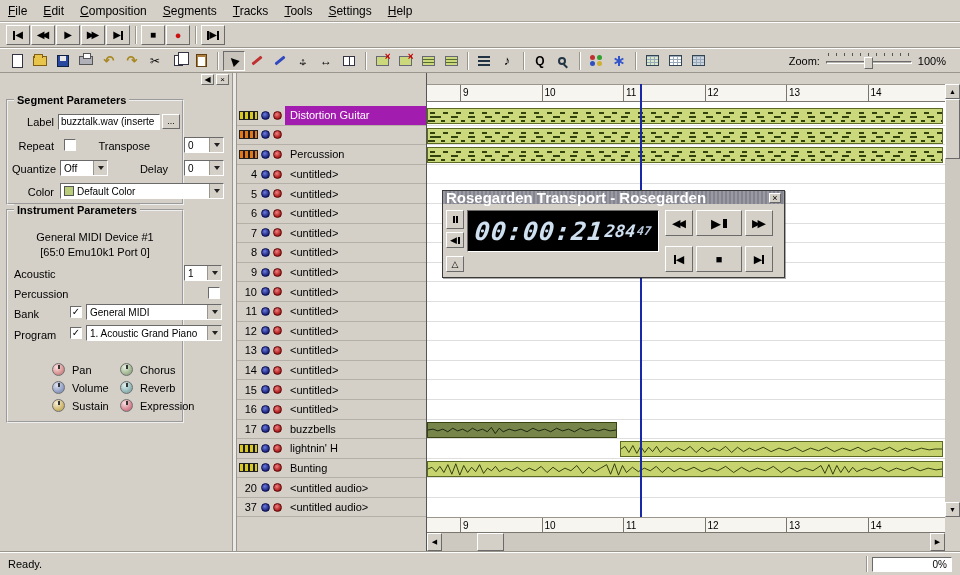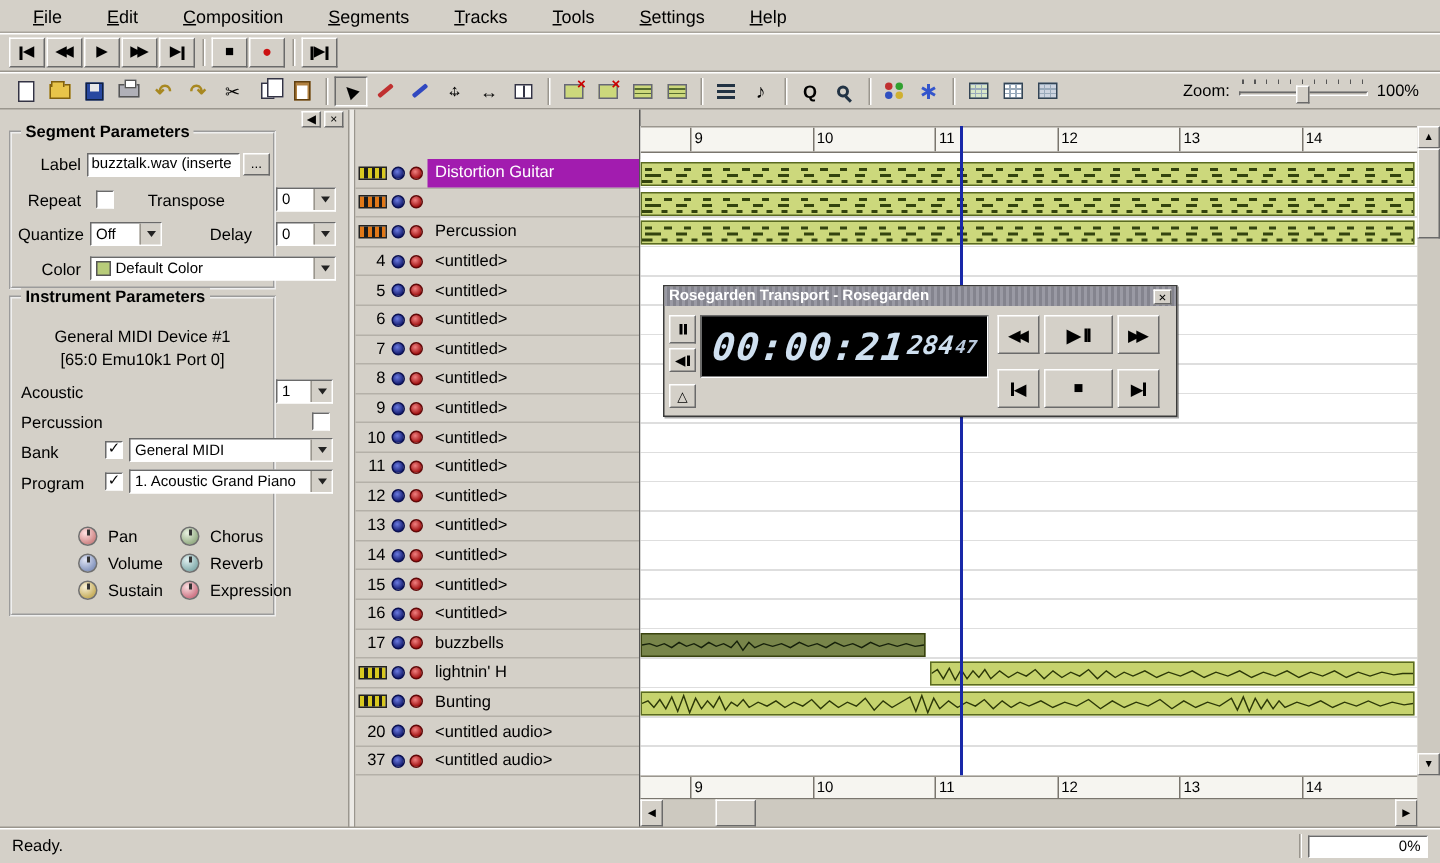--- a/index.html
+++ b/index.html
@@ -7,21 +7,21 @@
   body { font-family: "Liberation Sans", sans-serif; font-size: 11px; background:#d4d0c8; color:#000; }
   .screen { position:relative; width:960px; height:575px; background:#d4d0c8; overflow:hidden; }
 
   
   .raised { background:#d4d0c8; border:1px solid; border-color:#ffffff #6a6a6a #6a6a6a #ffffff; }
   .sunken { background:#ffffff; border:1px solid; border-color:#6a6a6a #ffffff #ffffff #6a6a6a; }
 
   
   .menubar { position:absolute; left:0; top:0; width:960px; height:22px; display:flex; align-items:center;
              border-bottom:1px solid #a8a49c; font-size:12px; }
-  .menu-item { padding:3px 8px; cursor:default;margin-left:14px; }
+  .menu-item { padding:3px 8px; cursor:default; }
   .menu-item::first-letter { text-decoration: underline; }
 
   
   .toolbar { position:absolute; left:0; width:960px; display:flex; align-items:center;
              border-top:1px solid #ffffff; border-bottom:1px solid #9a968e; padding-left:6px; }
   .toolbar1 { top:22px; height:26px; }
   .toolbar2 { top:48px; height:25px; padding-right:8px; }
   .tbtn { width:24px; height:20px; display:flex; align-items:center; justify-content:center;
           font-size:10px; line-height:1; margin-right:1px; }
   .tsep { width:2px; height:18px; margin:0 4px; border-left:1px solid #9a968e; border-right:1px solid #ffffff; }
@@ -76,21 +76,21 @@
   .zoom-slider .ticks { position:absolute; left:2px; right:2px; top:0; height:3px;
             background-image:repeating-linear-gradient(90deg, #555 0 1px, transparent 1px 8px); }
   .zoom-slider .groove { position:absolute; left:0; right:0; top:8px; height:3px; background:#b8b4ac;
             border:1px solid; border-color:#6a6a6a #ffffff #ffffff #6a6a6a; }
   .zoom-slider .thumb { position:absolute; left:38px; top:4px; width:9px; height:12px; }
 
   
   .left-panel { position:absolute; left:0; top:73px; width:232px; height:479px; }
   .mini-btn { position:absolute; top:1px; width:13px; height:11px; display:flex; align-items:center;
               justify-content:center; font-size:8px; line-height:1; }
-  .fieldset { position:absolute; left:6px; width:178px; border:2px groove #efefef; }
+  .fieldset { position:absolute; left:6px; width:178px; border:2px groove #efefef;margin-top:12px; }
   .fs-title { position:absolute; top:-7px; left:6px; background:#d4d0c8; padding:0 3px; font-weight:bold; }
   .flabel { position:absolute; text-align:right; }
   .field-input { position:absolute; height:16px; font-size:10px; padding:1px 2px; overflow:hidden; white-space:nowrap; }
   .combo { position:absolute; height:16px; display:flex; align-items:center; background:#fff;
            border:1px solid; border-color:#6a6a6a #ffffff #ffffff #6a6a6a; }
   .combo .ctext { flex:1; padding:0 3px; font-size:10px; overflow:hidden; white-space:nowrap; }
   .combo .cbtn { width:14px; height:100%; background:#d4d0c8; border-left:1px solid #9a968e;
                  display:flex; align-items:center; justify-content:center; }
   .arrow-down { width:0; height:0; border:3px solid transparent; border-top:4px solid #222; margin-top:3px; }
   .cswatch { width:10px; height:10px; background:#b8cc7a; border:1px solid #555; margin-left:3px; flex:none; }
@@ -147,21 +147,21 @@
   .seg.audio { background-color:#c6d36e; border:1px solid #5a6a22; }
   .seg.audio-dark { background-color:#78854a; border:1px solid #39430f; }
   .seg svg { display:block; width:100%; height:100%; }
   .playhead { position:absolute; left:213px; top:0; width:2px; height:433px; background:#1828a8; z-index:5; }
 
   
   .tdialog { position:absolute; left:15px; top:106px; width:343px; height:88px; z-index:10;
              background:#d4d0c8; border:1px solid #3a3a3a; box-shadow:1px 1px 0 #00000055; }
   .t-titlebar { height:13px; display:flex; align-items:center; padding:0 3px;
       background:repeating-linear-gradient(90deg, #9a9aa4 0 2px, #84848e 2px 4px); }
-  .t-title { color:#fff; font-size:10px; font-weight:bold; white-space:nowrap; overflow:hidden; flex:1; }
+  .t-title { color:#fff; font-size:15px; font-weight:bold; white-space:nowrap; overflow:hidden; flex:1; }
   .t-close { width:12px; height:10px; background:#d4d0c8; border:1px solid; border-color:#fff #666 #666 #fff;
              font-size:9px; line-height:8px; text-align:center; flex:none; }
   .t-body { position:relative; height:74px; }
   .tb-sm { position:absolute; display:flex; align-items:center; justify-content:center; gap:1px; font-size:9px; }
   .pbar { display:inline-block; width:2px; height:7px; background:#000; }
   .lcd { position:absolute; left:24px; top:6px; width:192px; height:42px; background:#000;
          border:1px solid; border-color:#6a6a6a #ffffff #ffffff #6a6a6a;
          display:flex; align-items:center; justify-content:center; transform-origin:center; }
   .lcd-main { font-family:"DejaVu Sans Mono", monospace; font-style:italic; font-weight:bold;
               font-size:25px; color:#cfe0f0; letter-spacing:1px; transform:skewX(-6deg); }

